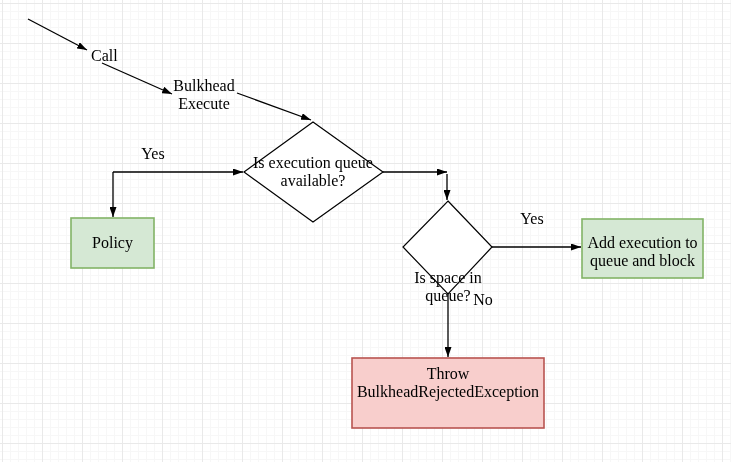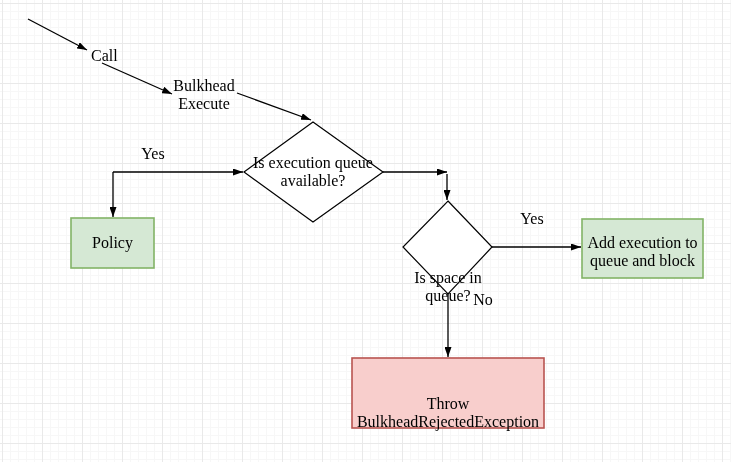--- a/index.html
+++ b/index.html
@@ -96,15 +96,15 @@
   <div class="lbl" style="left:470px; top:291px; width:26px;">No</div>
 
   <div class="lbl" style="left:251px; top:154px; width:124px;">Is execution queue available?</div>
 
   <div class="lbl" style="left:406px; top:229px; width:84px;margin-top:40px;">Is space in queue?</div>
 
   <div class="lbl flexc" style="left:71px; top:218px; width:83px; height:50px;">Policy</div>
 
   <div class="lbl flexc" style="left:582px; top:219px; width:121px; height:65px;">Add execution to queue and block</div>
 
-  <div class="lbl flexc" style="left:352px; top:378px; width:192px; height:70px;">Throw BulkheadRejectedException</div>
+  <div class="lbl flexc" style="left:352px; top:348px; width:192px; height:70px;">Throw BulkheadRejectedException</div>
 
 </div>
 
 </body></html>

